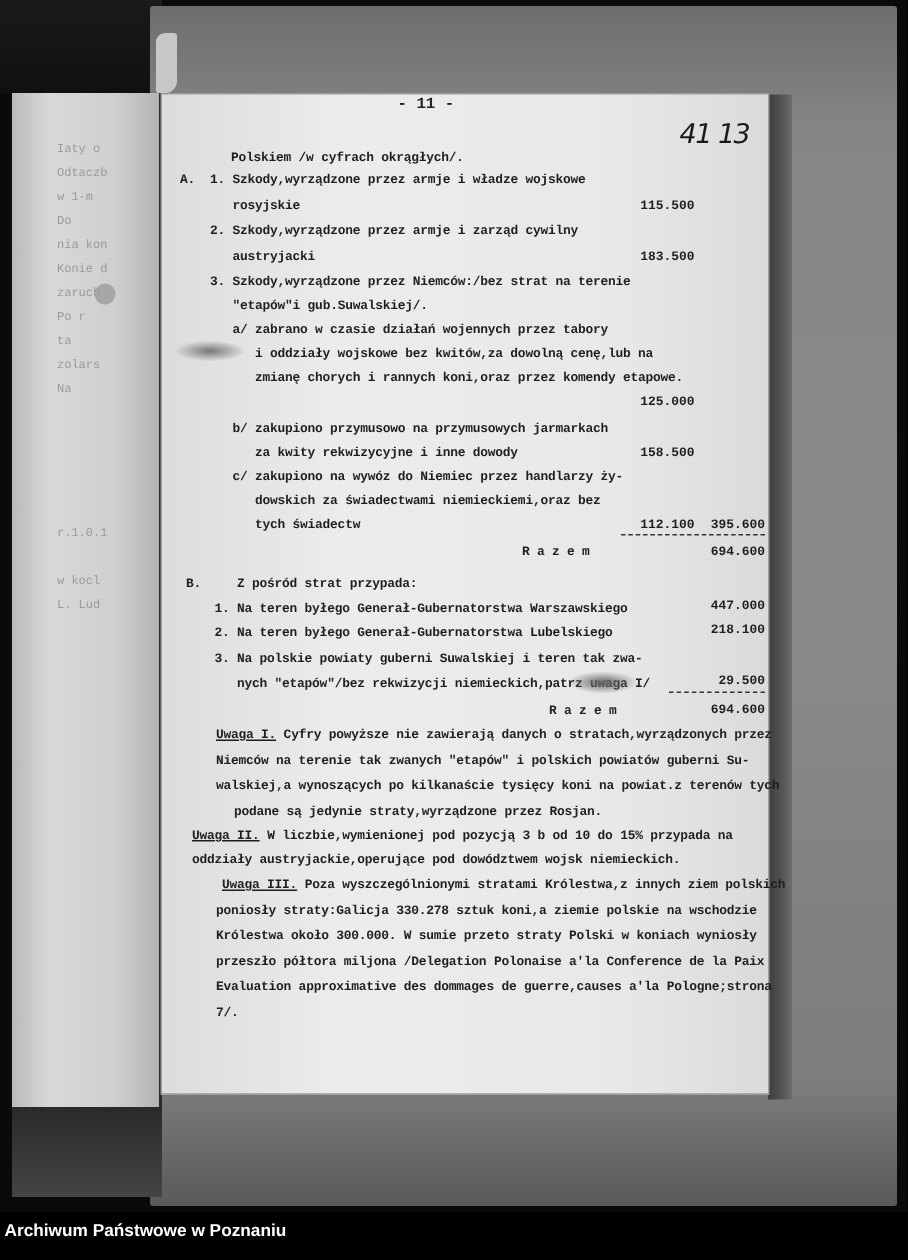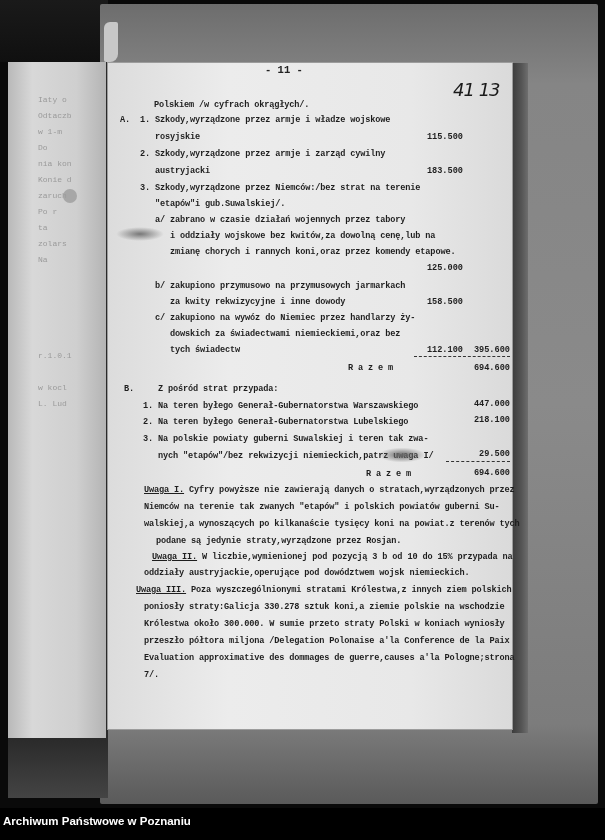--- a/index.html
+++ b/index.html
@@ -175,24 +175,24 @@
     <div class="rule" style="left:338px;top:398px;width:64px;"></div>
 
     <div class="line" style="left:258px;top:406px;">R a z e m</div>
     <div class="amt" style="left:332px;top:405px;width:70px;">694.600</div>
 
     <div class="line" style="left:36px;top:422px;"><span class="ul">Uwaga I.</span> <span>Cyfry powyższe nie zawierają danych o stratach,wyrządzonych przez</span></div>
     <div class="line" style="left:36px;top:439px;">Niemców na terenie tak zwanych "etapów" i polskich powiatów guberni Su-</div>
     <div class="line" style="left:36px;top:456px;">walskiej,a wynoszących po kilkanaście tysięcy koni na powiat.z terenów tych</div>
     <div class="line" style="left:36px;top:473px;margin-left:12px;">podane są jedynie straty,wyrządzone przez Rosjan.</div>
 
-    <div class="line" style="left:44px;top:489px;"><span class="ul">Uwaga II.</span> <span>W liczbie,wymienionej pod pozycją 3 b od 10 do 15% przypada na</span></div>
-    <div class="line" style="left:36px;top:505px;">oddziały austryjackie,operujące pod dowództwem wojsk niemieckich.</div>
+    <div class="line" style="left:20px;top:489px;"><span class="ul">Uwaga II.</span> <span>W liczbie,wymienionej pod pozycją 3 b od 10 do 15% przypada na</span></div>
+    <div class="line" style="left:20px;top:505px;">oddziały austryjackie,operujące pod dowództwem wojsk niemieckich.</div>
 
-    <div class="line" style="left:28px;top:522px;"><span class="ul">Uwaga III.</span> <span>Poza wyszczególnionymi stratami Królestwa,z innych ziem polskich</span></div>
+    <div class="line" style="left:40px;top:522px;"><span class="ul">Uwaga III.</span> <span>Poza wyszczególnionymi stratami Królestwa,z innych ziem polskich</span></div>
     <div class="line" style="left:36px;top:539px;">poniosły straty:Galicja 330.278 sztuk koni,a ziemie polskie na wschodzie</div>
     <div class="line" style="left:36px;top:556px;">Królestwa około 300.000. W sumie przeto straty Polski w koniach wyniosły</div>
     <div class="line" style="left:36px;top:573px;">przeszło półtora miljona /Delegation Polonaise a'la Conference de la Paix</div>
     <div class="line" style="left:36px;top:590px;">Evaluation approximative des dommages de guerre,causes a'la Pologne;strona</div>
     <div class="line" style="left:36px;top:607px;">7/.</div>
   </div>
 </div>
 
 <div class="caption">Archiwum Państwowe w Poznaniu</div>
 

